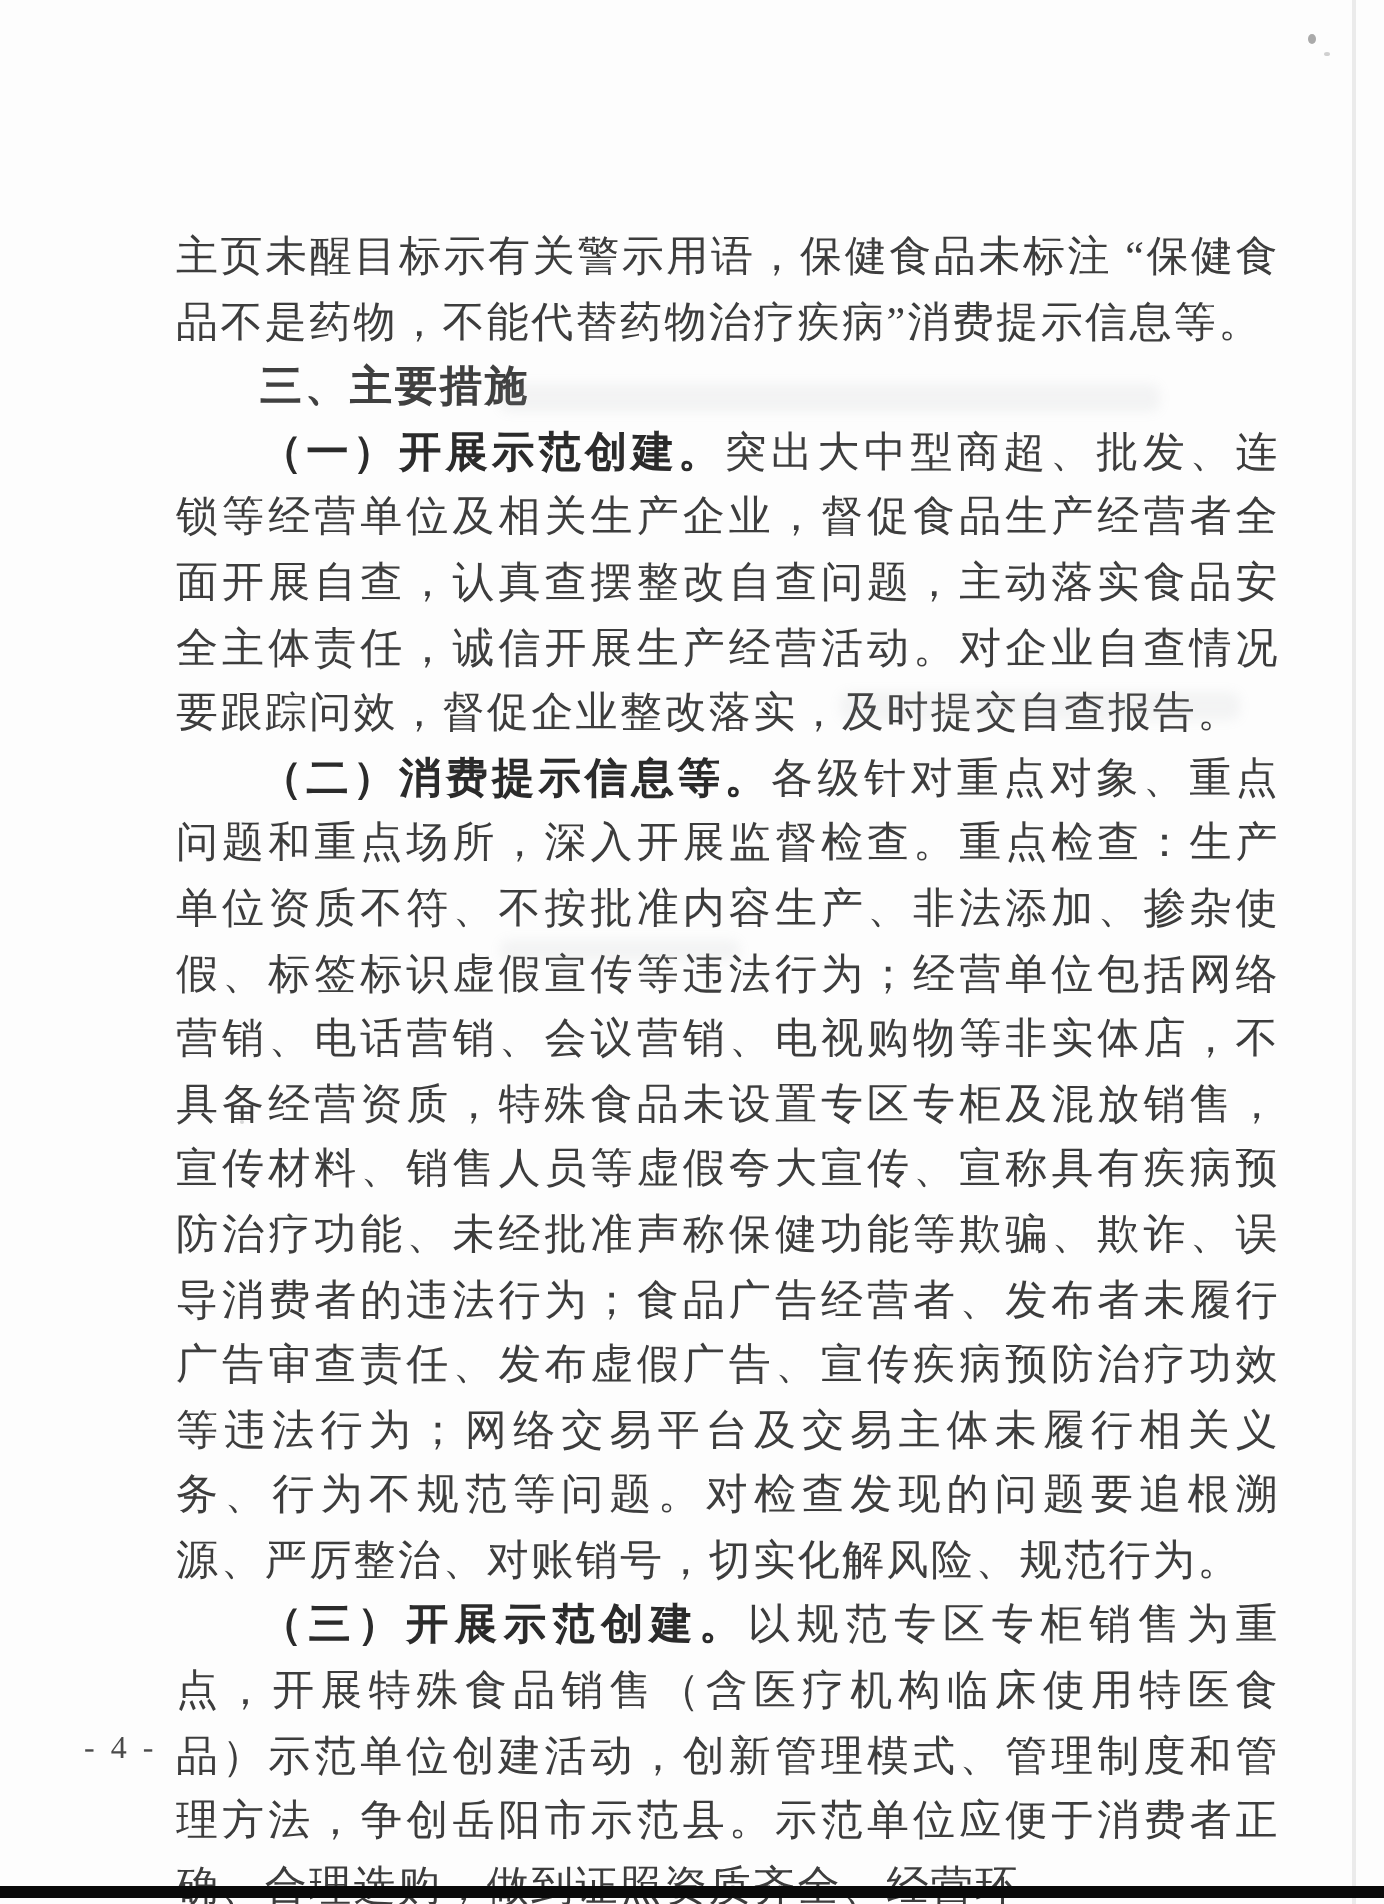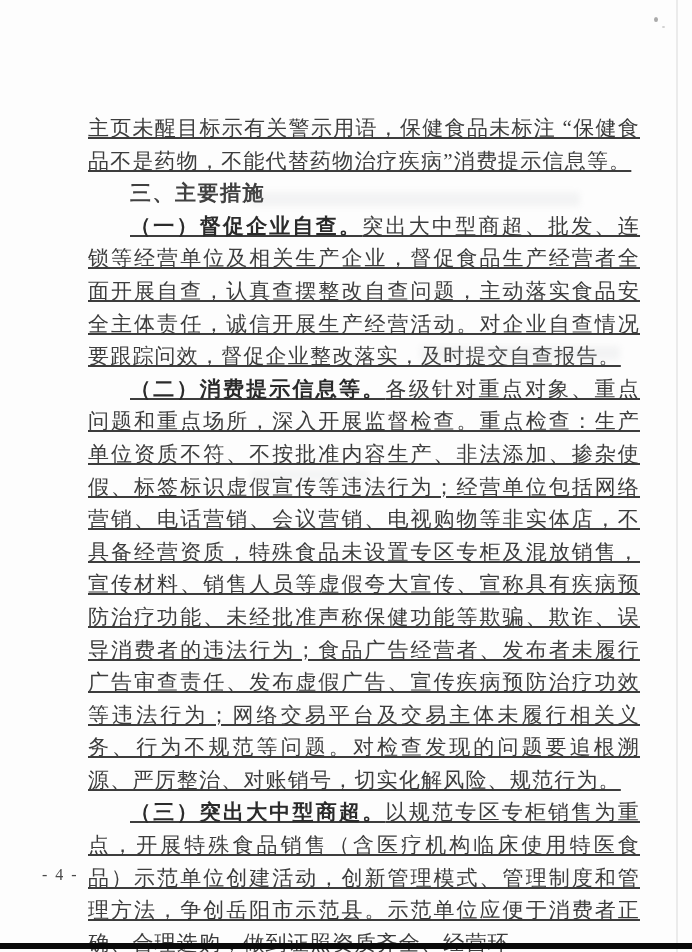--- a/index.html
+++ b/index.html
@@ -22,21 +22,20 @@
     box-sizing: border-box;
     padding: 112px 52px 0 88px;
   }
   .para {
     margin: 0;
     font-size: 21px;
     line-height: 32.6px;
     letter-spacing: 1.2px;
     color: #3d3d3d;
     text-align: justify;
-    text-decoration: underline;
   }
   .para.indent { text-indent: 42px; }
   .heading {
     margin: 0;
     font-size: 21px;
     line-height: 32.6px;
     letter-spacing: 1.5px;
     text-indent: 42px;
     font-weight: bold;
     color: #404040;
@@ -88,29 +87,29 @@
 </style>
 </head>
 <body>
 
 <div class="page">
   <p class="para">主页未醒目标示有关警示用语，保健食品未标注 “保健食品不是药物，不能代替药物治疗疾病”消费提示信息等。</p>
 
   <p class="heading">三、主要措施</p>
 
   <p class="para indent">
-    <span class="lead">（一）督促企业自查。</span><span>突出大中型商超、批发、连锁等经营单位及相关生产企业，督促食品生产经营者全面开展自查，认真查摆整改自查问题，主动落实食品安全主体责任，诚信开展生产经营活动。对企业自查情况要跟踪问效，督促企业整改落实，及时提交自查报告。</span>
+    <span class="lead">（一）开展示范创建。</span><span>突出大中型商超、批发、连锁等经营单位及相关生产企业，督促食品生产经营者全面开展自查，认真查摆整改自查问题，主动落实食品安全主体责任，诚信开展生产经营活动。对企业自查情况要跟踪问效，督促企业整改落实，及时提交自查报告。</span>
   </p>
 
   <p class="para indent">
     <span class="lead">（二）消费提示信息等。</span><span>各级针对重点对象、重点问题和重点场所，深入开展监督检查。重点检查：生产单位资质不符、不按批准内容生产、非法添加、掺杂使假、标签标识虚假宣传等违法行为；经营单位包括网络营销、电话营销、会议营销、电视购物等非实体店，不具备经营资质，特殊食品未设置专区专柜及混放销售，宣传材料、销售人员等虚假夸大宣传、宣称具有疾病预防治疗功能、未经批准声称保健功能等欺骗、欺诈、误导消费者的违法行为；食品广告经营者、发布者未履行广告审查责任、发布虚假广告、宣传疾病预防治疗功效等违法行为；网络交易平台及交易主体未履行相关义务、行为不规范等问题。对检查发现的问题要追根溯源、严厉整治、对账销号，切实化解风险、规范行为。</span>
   </p>
 
   <p class="para indent">
-    <span class="lead">（三）突出大中型商超。</span><span>以规范专区专柜销售为重点，开展特殊食品销售（含医疗机构临床使用特医食品）示范单位创建活动，创新管理模式、管理制度和管理方法，争创岳阳市示范县。示范单位应便于消费者正确、合理选购，做到证照资质齐全、经营环</span>
+    <span class="lead">（三）开展示范创建。</span><span>以规范专区专柜销售为重点，开展特殊食品销售（含医疗机构临床使用特医食品）示范单位创建活动，创新管理模式、管理制度和管理方法，争创岳阳市示范县。示范单位应便于消费者正确、合理选购，做到证照资质齐全、经营环</span>
   </p>
 </div>
 
 <div class="page-number">- 4 -</div>
 
 <div class="ghost g1"></div>
 <div class="ghost g2"></div>
 <div class="ghost g3"></div>
 <div class="speck s1"></div>
 <div class="speck s2"></div>

